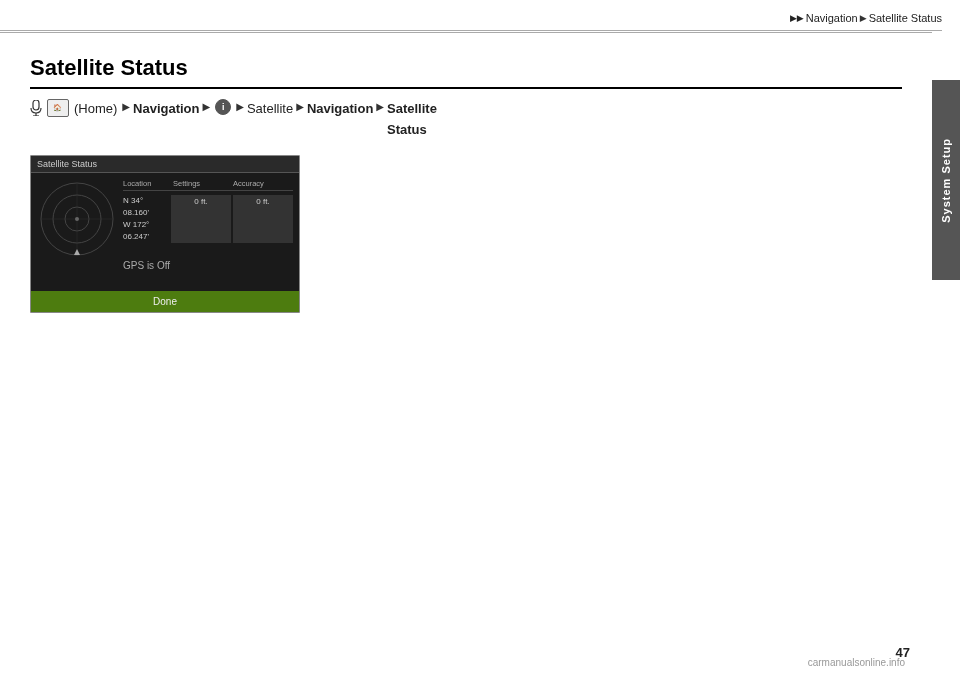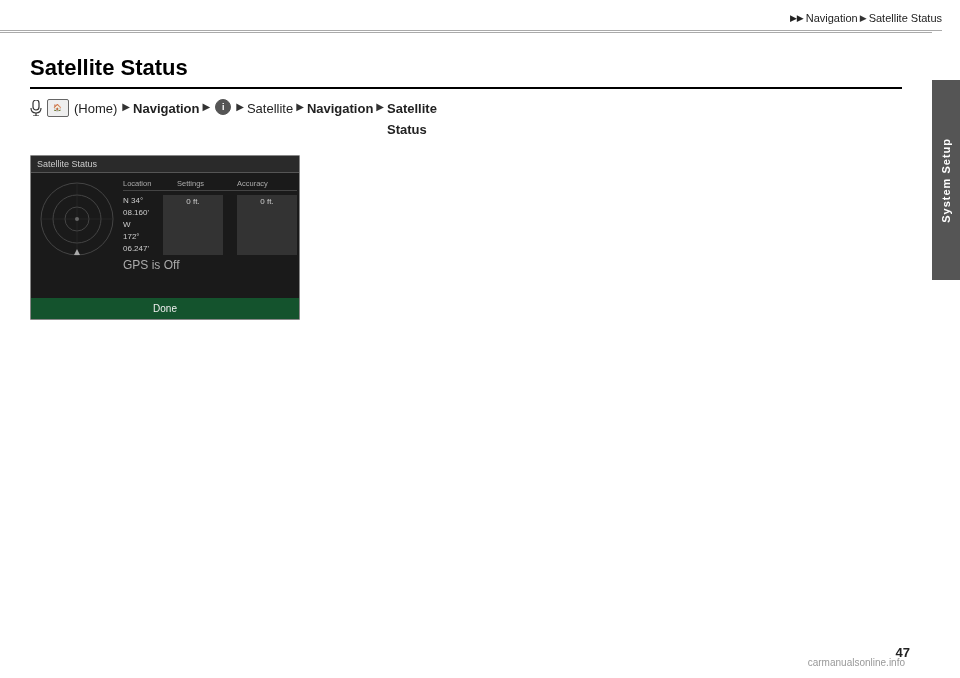--- a/index.html
+++ b/index.html
@@ -180,48 +180,48 @@
       border-bottom: 1px solid #444;
       padding-bottom: 2px;
       margin-bottom: 4px;
       color: #aaa;
       font-size: 7.5px;
     }
 
     .info-row {
       display: grid;
       grid-template-columns: 1fr 60px 60px;
-      gap: 14px;
+      gap: 2px;
       font-size: 8px;
       color: #ccc;
       line-height: 1.5;
     }
 
     .info-value {
       background: #333;
       text-align: center;
       padding: 1px 16px;
       font-size: 8px;
     }
 
     .gps-off {
       color: #aaa;
-      font-size: 12px;
-      margin-top: 3px;
+      font-size: 10px;
+      margin-top: 17px;
     }
 
     
     .done-button {
-      background: #14532d;
+      background: #4d7c0f;
       color: #eee;
       text-align: center;
       padding: 5px;
       font-size: 10px;
       cursor: pointer;
-      margin-top: 20px;
+      margin-top: 14px;
     }
 
     
     .page-number {
       position: absolute;
       bottom: 18px;
       right: 50px;
       font-size: 13px;
       font-weight: bold;
       color: #222;

